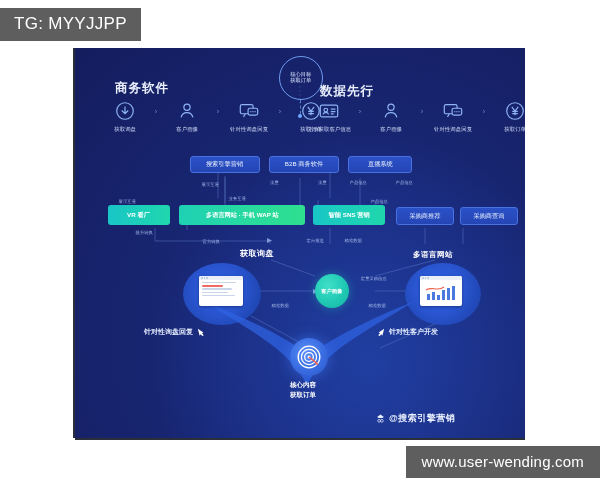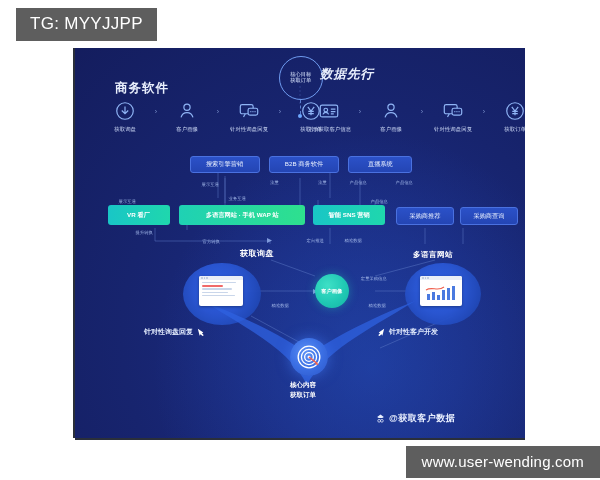--- a/index.html
+++ b/index.html
@@ -1,21 +1,21 @@
 <!DOCTYPE html>
 <html><head>
 <meta charset="utf-8">
 <style>
   html,body{margin:0;padding:0;}
   body{
     width:600px;height:480px;overflow:hidden;background:#ffffff;
     font-family:"Liberation Sans","DejaVu Sans",sans-serif;position:relative;
   }
   .tg-watermark{
-    position:absolute;left:16px;top:8px;background:#5e5e5e;color:#ffffff;
+    position:absolute;left:0;top:8px;background:#5e5e5e;color:#ffffff;
     font-size:17px;padding:6px 14px 7px 14px;letter-spacing:.3px;z-index:50;
   }
   .url-watermark{
     position:absolute;right:0;bottom:2px;background:#5e5e5e;color:#ffffff;
     font-size:15px;padding:7px 16px 8px 16px;letter-spacing:.2px;z-index:50;
   }
   .canvas{
     position:absolute;left:75px;top:48px;width:450px;height:390px;
     background:radial-gradient(circle at 62% 74%, #1b2f85 0%, #1a2a7d 28%, #17246e 58%, #141d5e 100%);
     box-shadow:-2px 0 0 #2a2f3a, 0 2px 0 #2a2f3a;overflow:hidden;
@@ -197,21 +197,21 @@
       <div class="icn">
         <svg width="22" height="22" viewBox="0 0 24 24" fill="none" stroke="#8fb4f5" stroke-width="1.3">
           <circle cx="12" cy="12" r="9"></circle>
             <path d="M8.5 7.5 12 12l3.5-4.5M9 12.5h6M9 14.8h6M12 12v4.5"></path>
         </svg>
       </div>
       <div class="icn-lb">获取订单</div>
     </div>
   </div>
 
-  <div class="lyr hd" style="left:245px;top:18px;font-style:italic;">数据先行</div>
+  <div class="lyr hd" style="left:245px;top:35px;">数据先行</div>
 
   <div class="lyr icon-row" style="left:228px;top:52px;">
     <div class="icn-cell">
       <div class="icn">
         <svg width="22" height="22" viewBox="0 0 24 24" fill="none" stroke="#8fb4f5" stroke-width="1.3">
           <rect x="2.5" y="5.5" width="19" height="13" rx="2"></rect>
           <circle cx="8.5" cy="11" r="2"></circle>
             <path d="M5.4 15.7c.6-1.6 1.8-2.3 3.1-2.3s2.5.7 3.1 2.3"></path>
           <path d="M14 10h5M14 12.6h5M14 15.2h3.2"></path>
         </svg>
@@ -376,18 +376,18 @@
     <div>核心内容</div>
     <div>获取订单</div>
   </div>
 
   <div class="lyr sig" style="left:300px;top:364px;">
     <svg width="11" height="11" viewBox="0 0 24 24">
       <path d="M12 3 L20 9 L17 9 L17 11 L7 11 L7 9 L4 9 Z" fill="#eaf0ff"></path>
       <circle cx="9" cy="17" r="3" fill="none" stroke="#eaf0ff" stroke-width="1.6"></circle>
       <circle cx="15" cy="17" r="3" fill="none" stroke="#eaf0ff" stroke-width="1.6"></circle>
     </svg>
-    <span>@获取客户数据</span>
+    <span>@搜索引擎营销</span>
   </div>
 
 </div>
 
 <div class="url-watermark">www.user-wending.com</div>
 
 </body></html>

